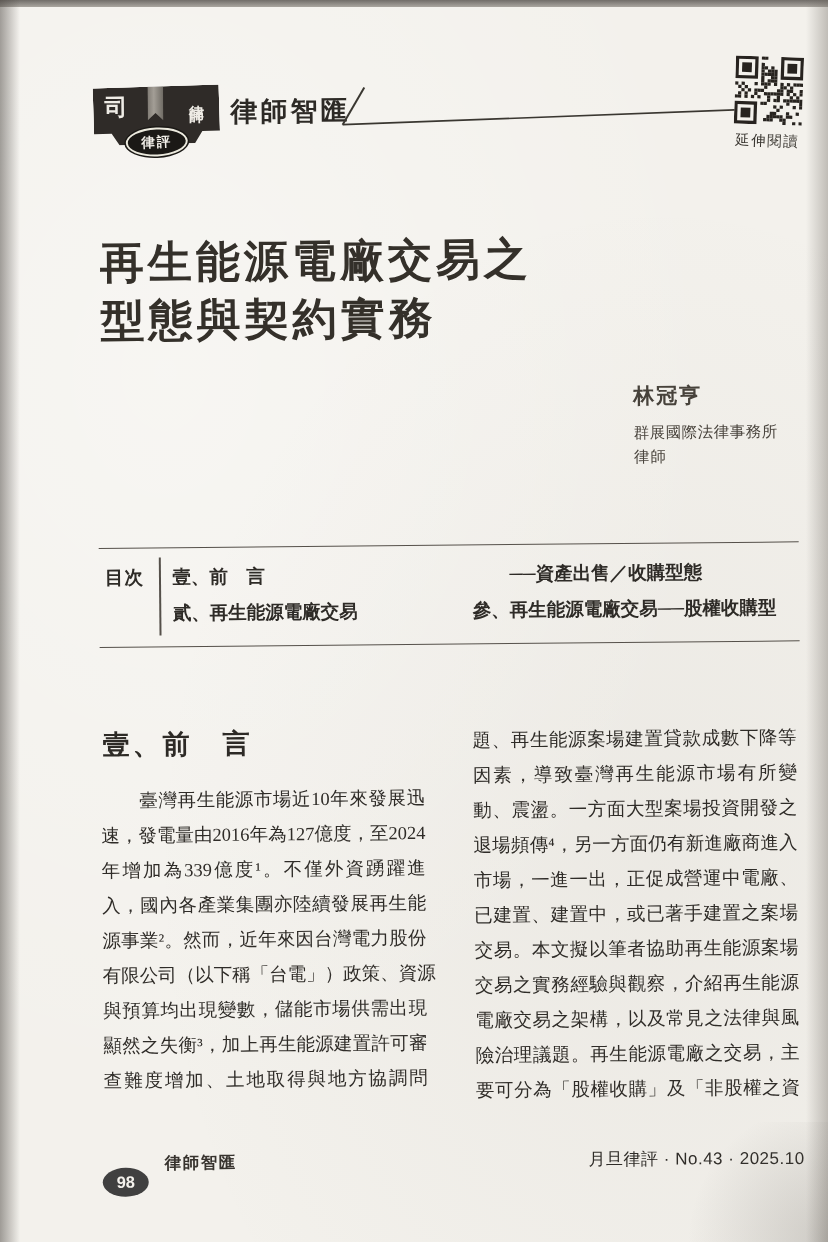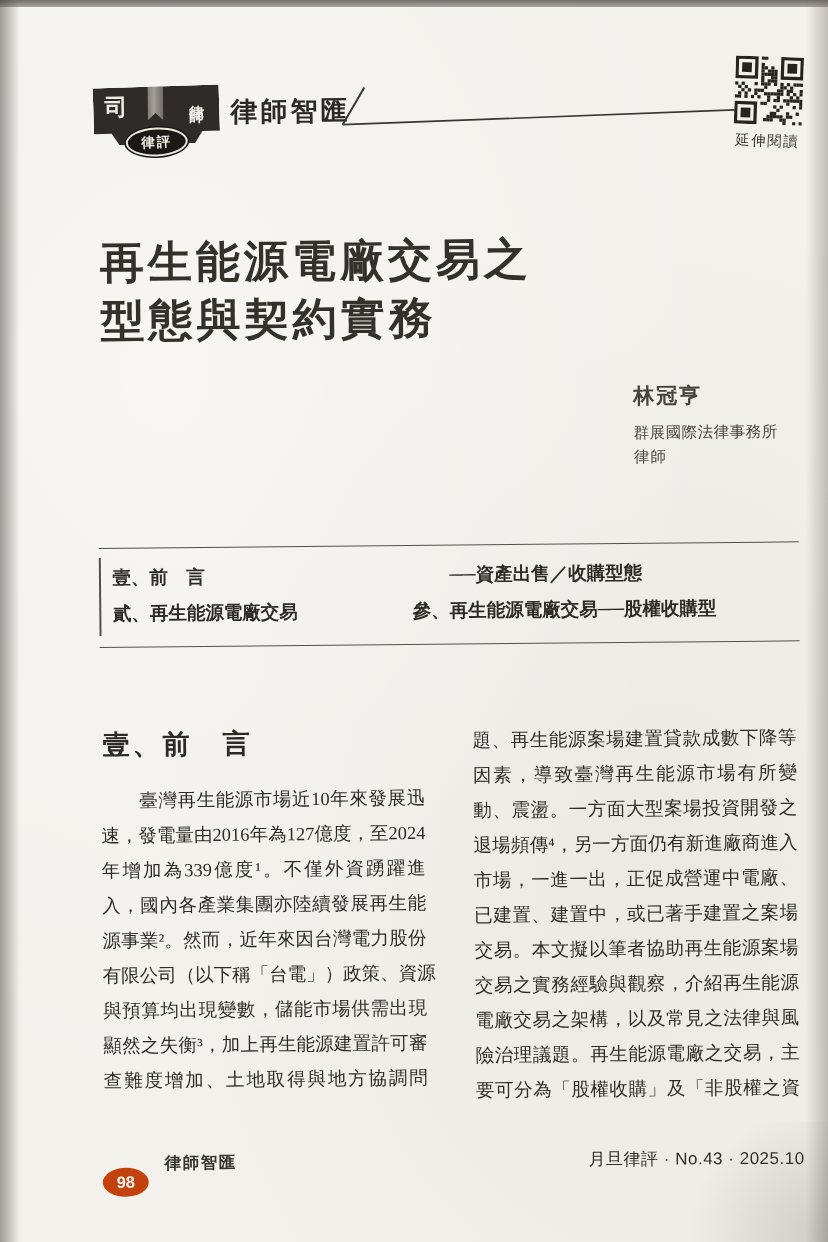--- a/index.html
+++ b/index.html
@@ -70,21 +70,21 @@
     letter-spacing:3px;color:#2d2a26;}
   .col{position:absolute;}
   .col-left{left:100px;top:781px;width:324px;}
   .col-right{left:472px;top:724px;width:324px;}
   .body-line{font-size:18.5px;line-height:35px;height:35px;color:#2f2c28;
     text-align:justify;text-align-last:justify;white-space:nowrap;}
 
   
   .footer{position:absolute;left:98px;right:28px;top:1145px;height:32px;
     display:flex;align-items:center;font-family:"Liberation Sans","DejaVu Sans",sans-serif;}
-  .page-badge{width:46px;height:29px;background:#c2410c;border-radius:50%;
+  .page-badge{width:46px;height:29px;background:#404040;border-radius:50%;
     display:flex;align-items:center;justify-content:center;margin-top:36px;}
   .page-badge span{color:#f3f1ec;font-size:16.5px;font-weight:bold;}
   .footer-section{margin-left:16px;font-size:16.5px;font-weight:600;color:#37332e;letter-spacing:1.5px;}
   .footer-spacer{flex:1;}
   .footer-journal{font-size:17px;color:#2f2c28;letter-spacing:.5px;transform:rotate(.3deg);}
 </style>
 </head>
 <body>
 
 <div class="page">
@@ -239,20 +239,21 @@
       <div>型態與契約實務</div>
     </div>
 
     <div class="author">
       <div class="author-name">林冠亨</div>
       <div class="author-affiliation">群展國際法律事務所</div>
       <div class="author-role">律師</div>
     </div>
 
     <div class="toc">
+      <div class="toc-label">目次</div>
       <div class="toc-divider"></div>
       <div class="toc-cols">
         <div class="toc-col1">
             <div class="toc-line">壹、前　言</div>
             <div class="toc-line">貳、再生能源電廠交易</div>
           </div>
         <div class="toc-col2">
             <div class="toc-line">　　──資產出售／收購型態</div>
             <div class="toc-line">參、再生能源電廠交易──股權收購型</div>
           </div>

